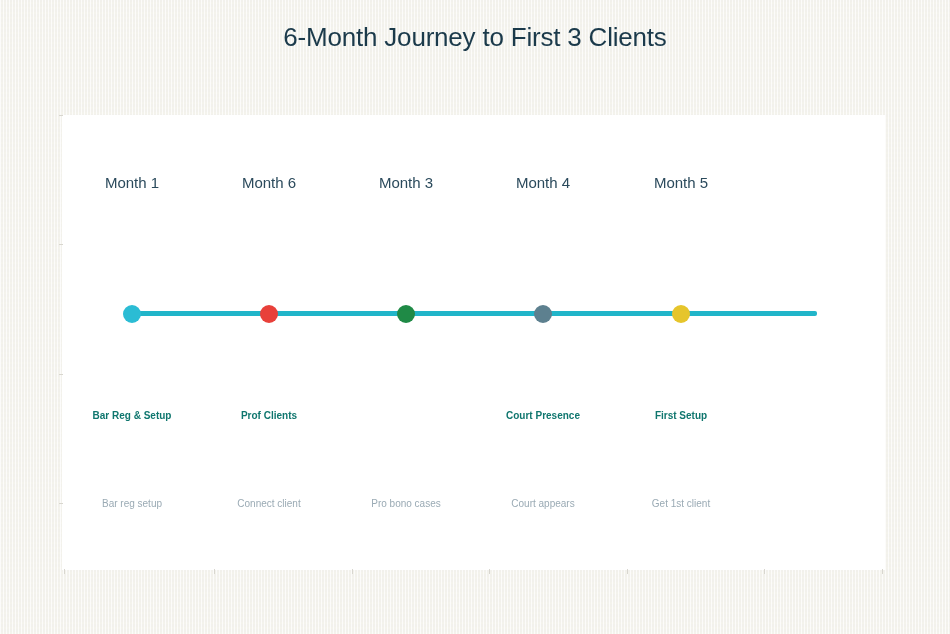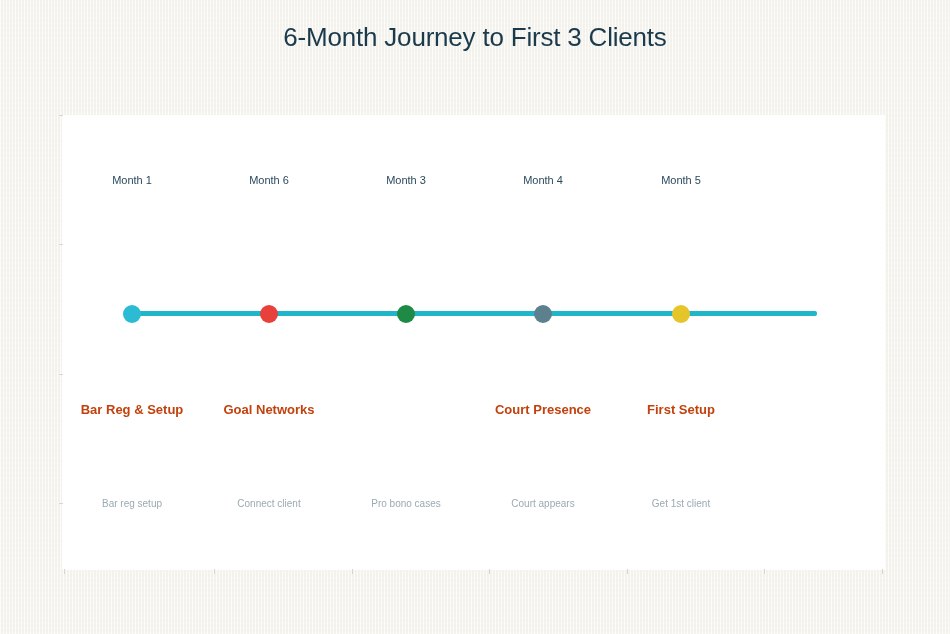--- a/index.html
+++ b/index.html
@@ -75,21 +75,21 @@
     width: 170px;
     height: 100%;
     margin-left: -85px;
   }
 
   .month-label {
     position: absolute;
     top: 59px;
     width: 100%;
     text-align: center;
-    font-size: 11px;
+    font-size: 15px;
     color: #2b4a5c;
     white-space: nowrap;
   }
 
   .milestone-dot {
     position: absolute;
     top: 198.5px;
     left: 50%;
     width: 18px;
     height: 18px;
@@ -99,26 +99,26 @@
   }
   .milestone-dot.is-final {
     width: 20px;
     height: 20px;
     margin-left: -10px;
     margin-top: -10px;
   }
 
   .milestone-title {
     position: absolute;
-    top: 287px;
+    top: 295px;
     width: 100%;
     text-align: center;
-    font-size: 13px;
+    font-size: 10px;
     font-weight: bold;
-    color: #c2410c;
+    color: #0f766e;
     white-space: nowrap;
   }
 
   .milestone-sub {
     position: absolute;
     top: 383px;
     width: 100%;
     text-align: center;
     font-size: 10px;
     color: #9aaab4;
@@ -150,21 +150,21 @@
   <div id="milestones">
       <div class="milestone" style="left: 70px;">
         <div class="month-label">Month 1</div>
         <div class="milestone-dot" style="background: rgb(43, 188, 212);"></div>
         <div class="milestone-title">Bar Reg &amp; Setup</div>
         <div class="milestone-sub">Bar reg setup</div>
       </div>
       <div class="milestone" style="left: 207px;">
         <div class="month-label">Month 6</div>
         <div class="milestone-dot" style="background: rgb(232, 64, 58);"></div>
-        <div class="milestone-title">Goal Networks</div>
+        <div class="milestone-title">Prof Clients</div>
         <div class="milestone-sub">Connect client</div>
       </div>
       <div class="milestone" style="left: 344px;">
         <div class="month-label">Month 3</div>
         <div class="milestone-dot" style="background: rgb(31, 138, 70);"></div>
         <div class="milestone-sub">Pro bono cases</div>
       </div>
       <div class="milestone" style="left: 481px;">
         <div class="month-label">Month 4</div>
         <div class="milestone-dot" style="background: rgb(93, 128, 143);"></div>

